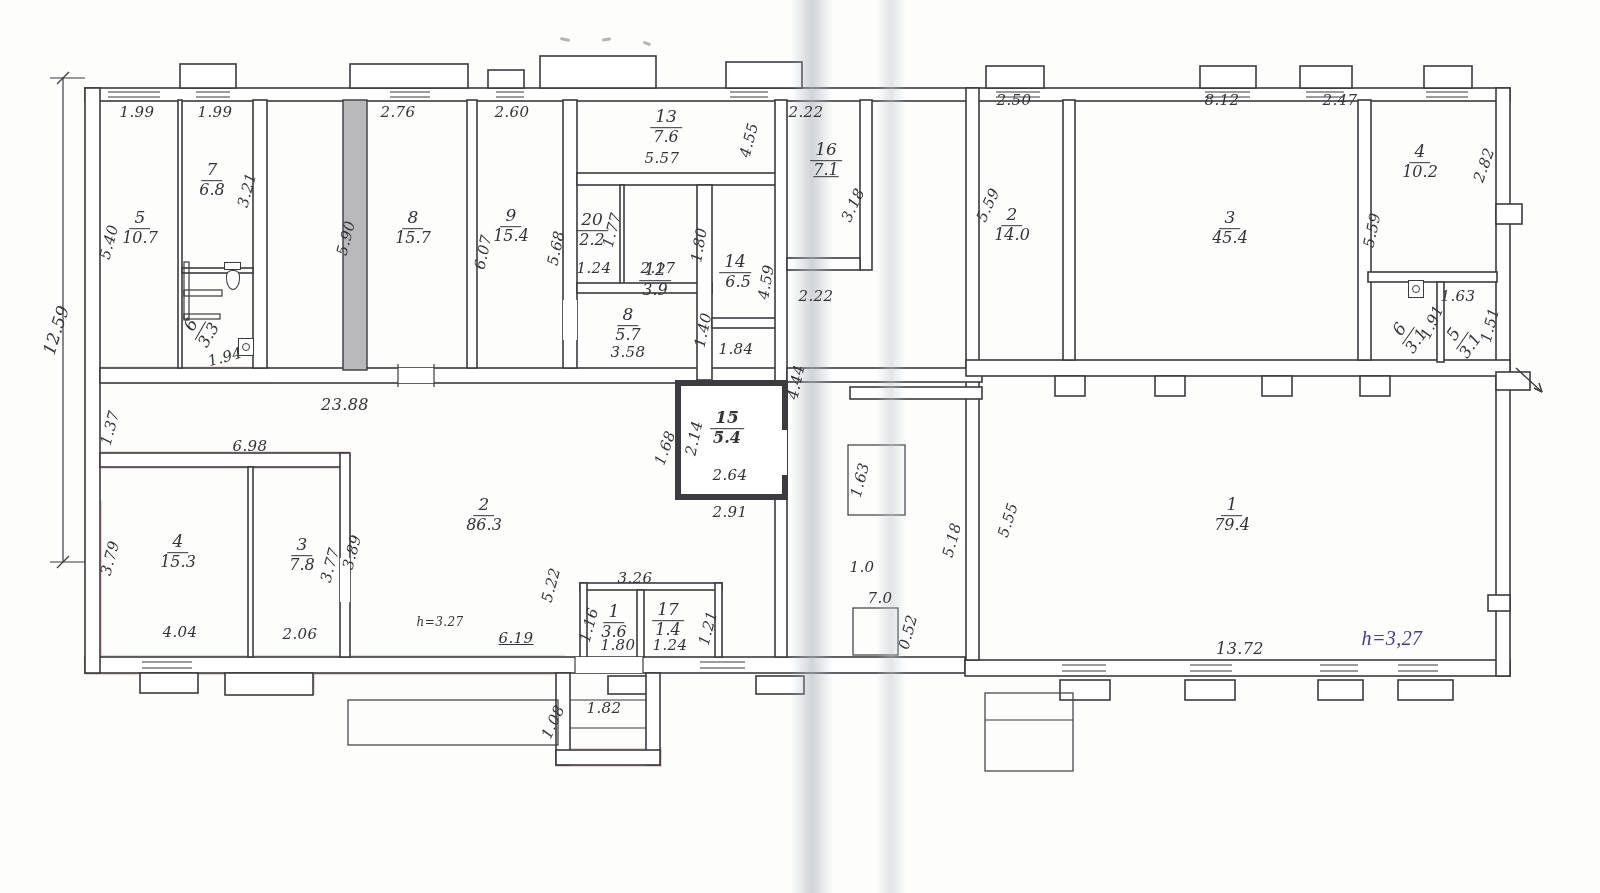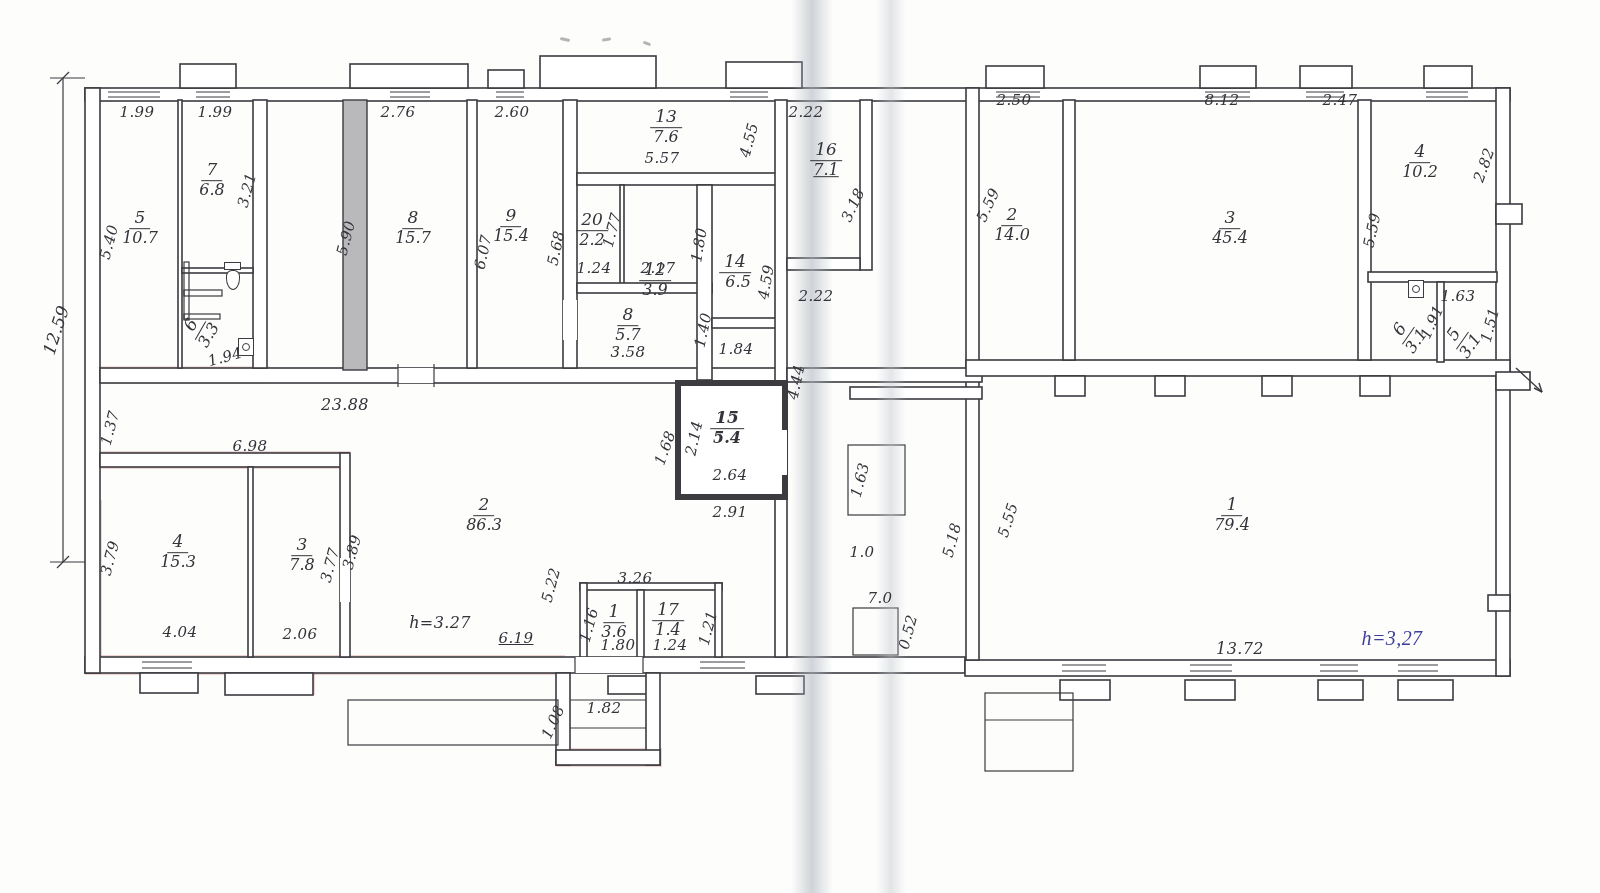--- a/index.html
+++ b/index.html
@@ -258,21 +258,21 @@
       <span class="lbl" style="left: 816px; top: 296px;">2.22</span>
       <span class="lbl" style="left: 345px; top: 404px; font-size: 16px;">23.88</span>
       <span class="lbl" style="left: 110px; top: 428px; --r: -75deg;">1.37</span>
       <span class="lbl" style="left: 250px; top: 446px;">6.98</span>
       <span class="lbl" style="left: 225px; top: 357px; --r: -15deg;">1.94</span>
       <span class="lbl" style="left: 665px; top: 448px; --r: -70deg;">1.68</span>
       <span class="lbl" style="left: 694px; top: 438px; --r: -78deg;">2.14</span>
       <span class="lbl" style="left: 730px; top: 475px;">2.64</span>
       <span class="lbl" style="left: 730px; top: 512px;">2.91</span>
       <span class="lbl" style="left: 860px; top: 480px; --r: -75deg;">1.63</span>
-      <span class="lbl" style="left: 862px; top: 552px;">1.0</span>
+      <span class="lbl" style="left: 862px; top: 567px;">1.0</span>
       <span class="lbl" style="left: 880px; top: 598px;">7.0</span>
       <span class="lbl" style="left: 908px; top: 632px; --r: -75deg;">0.52</span>
       <span class="lbl" style="left: 952px; top: 540px; --r: -75deg;">5.18</span>
       <span class="lbl" style="left: 1008px; top: 520px; --r: -72deg;">5.55</span>
       <span class="lbl" style="left: 988px; top: 205px; --r: -65deg;">5.59</span>
       <span class="lbl" style="left: 1372px; top: 230px; --r: -78deg;">5.59</span>
       <span class="lbl" style="left: 1484px; top: 165px; --r: -70deg;">2.82</span>
       <span class="lbl" style="left: 1458px; top: 296px;">1.63</span>
       <span class="lbl" style="left: 1432px; top: 322px; --r: -65deg;">1.91</span>
       <span class="lbl" style="left: 1490px; top: 325px; --r: -75deg;">1.51</span>
@@ -286,21 +286,21 @@
       <span class="lbl" style="left: 635px; top: 578px;">3.26</span>
       <span class="lbl" style="left: 589px; top: 625px; --r: -75deg;">1.16</span>
       <span class="lbl" style="left: 618px; top: 645px;">1.80</span>
       <span class="lbl" style="left: 670px; top: 645px;">1.24</span>
       <span class="lbl" style="left: 708px; top: 628px; --r: -75deg;">1.21</span>
       <span class="lbl" style="left: 604px; top: 708px;">1.82</span>
       <span class="lbl" style="left: 553px; top: 722px; --r: -65deg;">1.08</span>
       <span class="lbl" style="left: 1240px; top: 648px; font-size: 16px;">13.72</span>
     </div>
   <div id="notes-layer">
-      <span class="lbl note" style="left: 440px; top: 622px; font-size: 16px; color: rgb(51, 51, 58);">h=3.27</span>
+      <span class="lbl note" style="left: 440px; top: 622px; font-size: 12px; color: rgb(51, 51, 58);">h=3.27</span>
       <span class="lbl note" style="left: 1392px; top: 638px; font-size: 20px; color: rgb(61, 61, 156); font-family: Liberation Serif, serif;">h=3,27</span>
     </div>
   <div id="fixtures-layer">
       <div class="fx fx-toilet" style="left: 226px; top: 270px;"></div>
       <div class="fx fx-sink" style="left: 238px; top: 338px;"></div>
       <div class="fx fx-sink" style="left: 1408px; top: 280px;"></div>
     </div>
 </div>
 
 </body></html>

